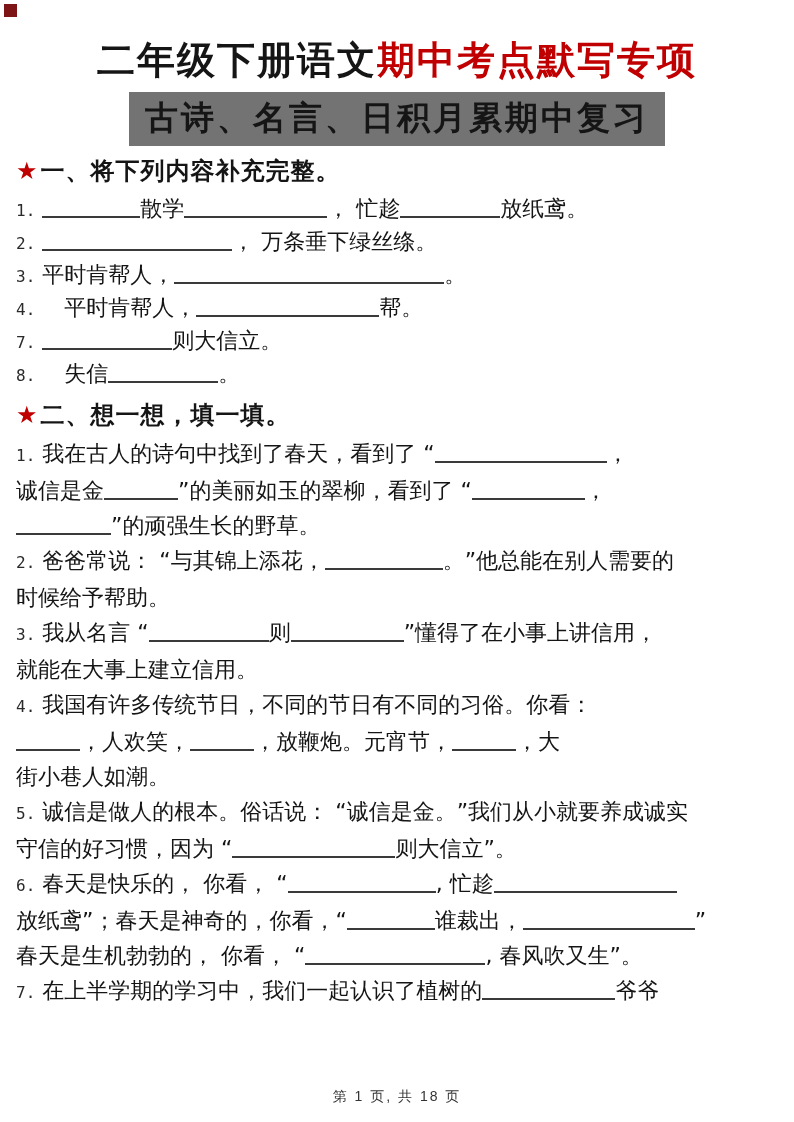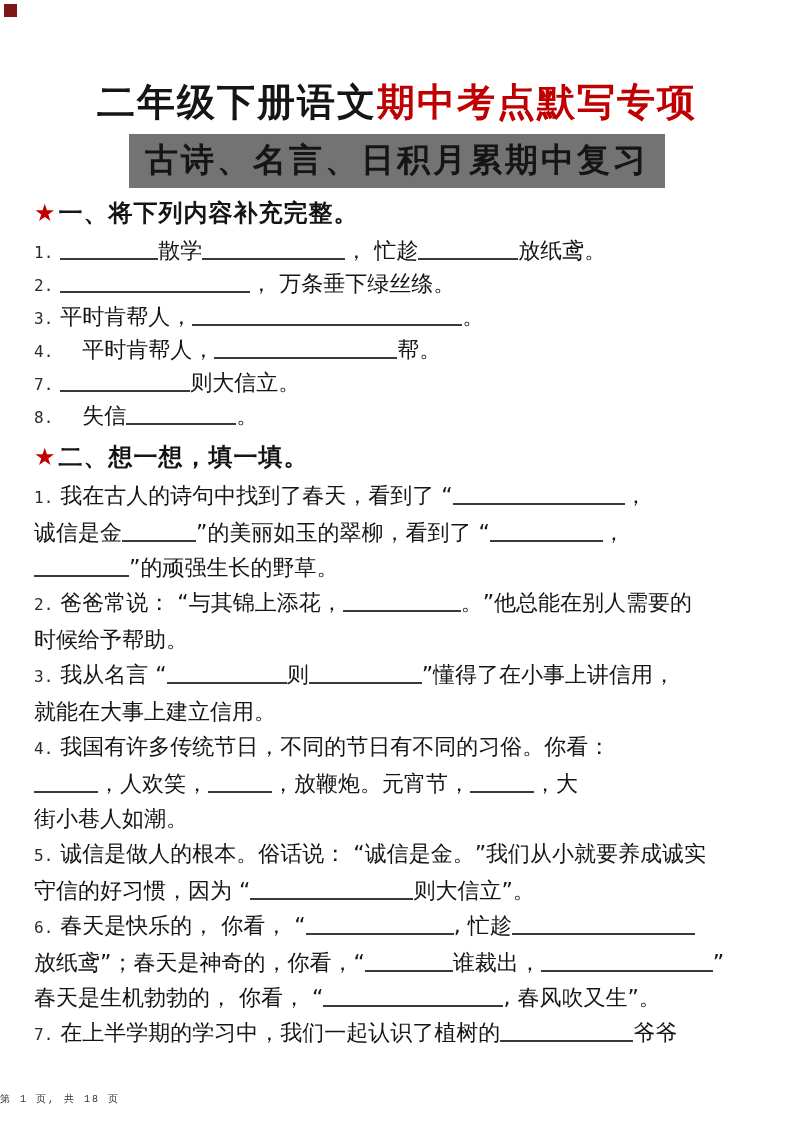--- a/index.html
+++ b/index.html
@@ -9,34 +9,34 @@
     margin:0 auto;
     background:#ffffff;
     font-family:"DejaVu Sans",sans-serif;
     color:#151515;
     overflow:hidden;
   }
   .corner-mark{
     position:absolute;left:4px;top:4px;width:13px;height:13px;
     background:#7d1416;
   }
-  .header{text-align:center;padding-top:80px;}
+  .header{text-align:center;padding-top:38px;}
   .title{
     font-size:38px;font-weight:bold;letter-spacing:2px;
     line-height:1.2;white-space:nowrap;
   }
   .title .red{color:#c00000;}
   .subtitle-wrap{margin-top:8px;text-align:center;}
   .subtitle{
     display:inline-block;
     background:#737373;
     font-size:33px;font-weight:bold;letter-spacing:3px;
     padding:4px 16px 5px 16px;
   }
-  .content{padding:0 34px 0 34px;}
+  .content{padding:0 34px 0 16px;}
   .sec-heading{
     font-size:24px;font-weight:bold;letter-spacing:1px;
     margin:9px 0 5px 0;white-space:nowrap;
   }
   .sec-heading .star{color:#c00000;font-weight:normal;margin-right:2px;}
   .items .line{white-space:nowrap;}
   .sec1 .line{font-size:22px;line-height:33px;height:33px;}
   .sec2 .line{font-size:22px;line-height:35px;}
   .num{
     font-family:"DejaVu Sans Mono",monospace;
@@ -44,23 +44,23 @@
   }
   .blank{
     display:inline-block;
     border-bottom:2px solid #3a3a3a;
     height:18px;
     vertical-align:-2px;
   }
   .gap-before{margin-top:0;}
   .footer{
     position:absolute;left:0;right:0;bottom:16px;
-    text-align:left;
-    font-size:10px;color:#333;letter-spacing:2px;
-    font-family:Liberation Mono, monospace;
+    text-align:center;
+    font-size:14px;color:#333;letter-spacing:2px;
+    font-family:Liberation Sans, sans-serif;
   }
 </style>
 </head>
 <body>
 
 <div class="page">
 
   <div class="corner-mark"></div>
 
   <div class="header">

